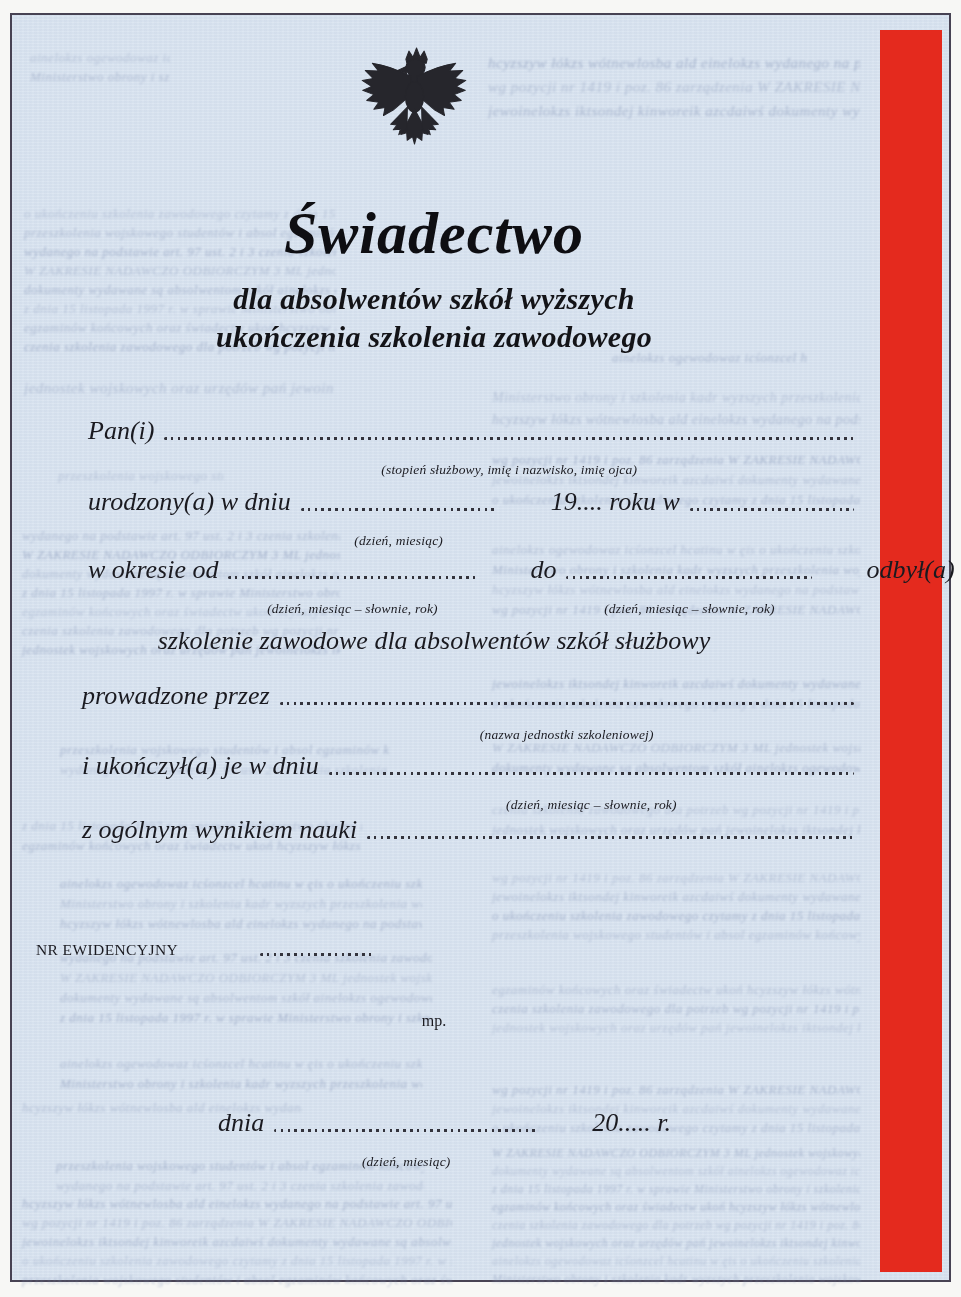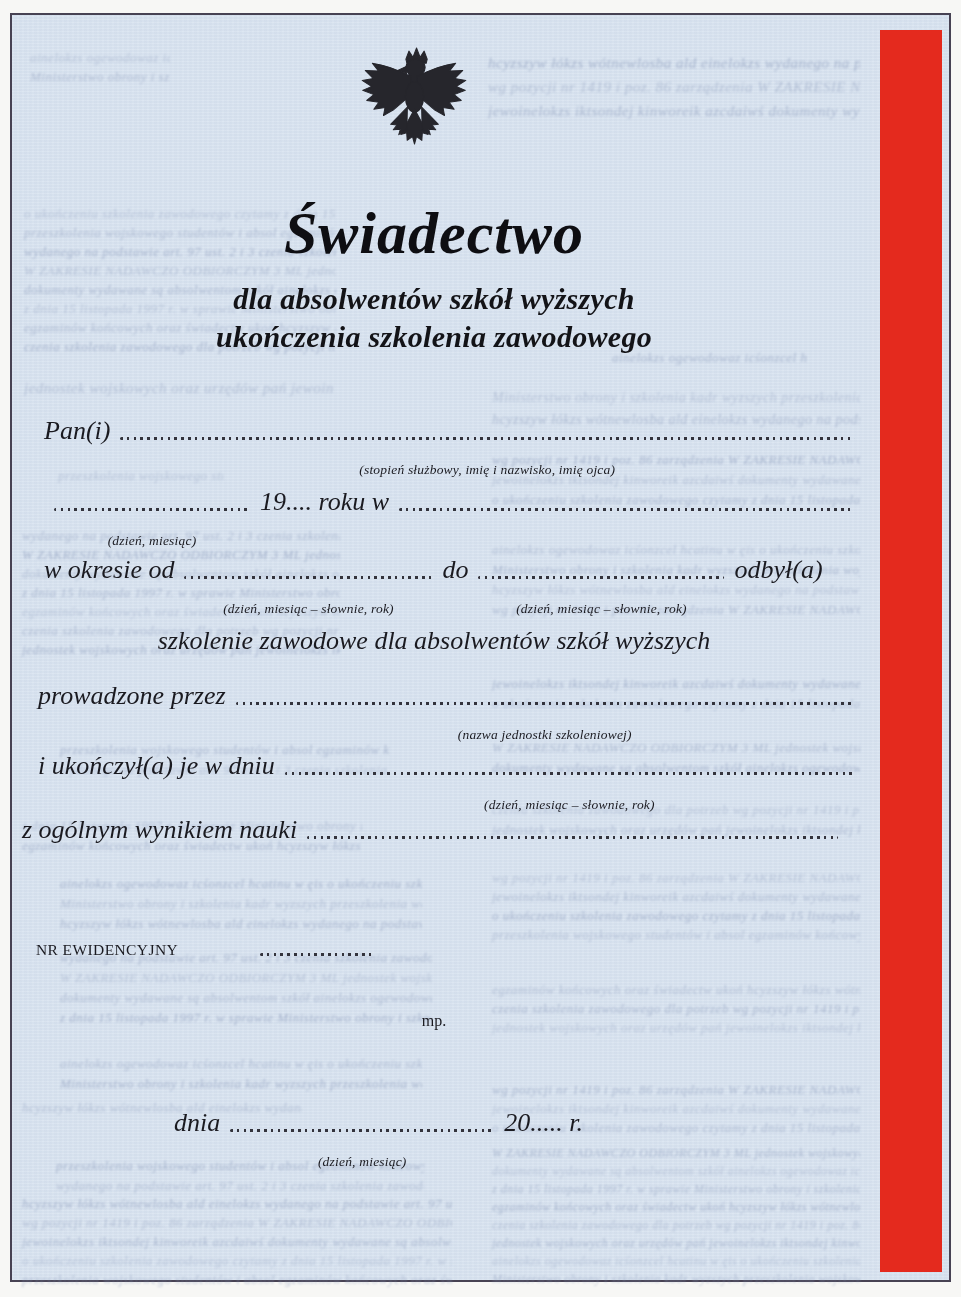--- a/index.html
+++ b/index.html
@@ -28,21 +28,21 @@
   .ghost-line{
     position:absolute;white-space:nowrap;overflow:hidden;
     color:var(--ghost,#8494b6);opacity:.5;filter:blur(1.3px);
     font-style:italic;letter-spacing:.5px;
   }
   
   .row{
     position:absolute;display:flex;align-items:baseline;
     font-style:italic;font-size:26px;color:var(--ink,#1a1a20);
   }
-  .row .lbl{white-space:nowrap;}
+  .row .lbl{white-space:nowrap;margin-left:44px;}
   .dots{display:inline-block;height:.68em;position:relative;}
   .dots::after{
     content:"";position:absolute;left:2px;right:2px;bottom:-1px;height:2.6px;
     background-image:repeating-linear-gradient(90deg,var(--dots,#33333c) 0 2.5px,transparent 2.5px 6.8px);
     border-radius:2px;
   }
   .grow{flex:1 1 auto;}
   .seg{display:inline-block;position:relative;}
   .seg .dots{width:100%;}
   .caption{
@@ -71,21 +71,21 @@
     font-size:30px;font-weight:bold;font-style:italic;color:#131317;
     line-height:38px;letter-spacing:.3px;
   }
   
   #row-pan       {left:44px;top:416px;width:812px;}
   #row-urodzony  {left:44px;top:487px;width:812px;}
   #row-okres     {left:44px;top:555px;width:812px;}
   #line-szkolenie{top:626px;}
   #row-prowadzone{left:38px;top:681px;width:818px;text-align:right;}
   #row-ukonczyl  {left:38px;top:751px;width:818px;}
-  #row-wynik     {left:22px;top:815px;width:818px;}
+  #row-wynik     {left:38px;top:815px;width:818px;}
   #row-nr        {left:36px;top:941px;width:819px;}
   #mp            {top:1012px;font-size:16px;font-style:normal;}
   #row-data      {left:166px;top:1108px;width:644px;}
   .w200{width:200px;flex:0 0 auto;}
   .w254{width:252px;flex:0 0 auto;}
   .w252{width:250px;flex:0 0 auto;}
   .w115{width:118px;flex:0 0 auto;}
   .w268{width:268px;flex:0 0 auto;}
   .w285{width:268px;flex:0 0 auto;}
   .kierownik{margin-left:auto;white-space:nowrap;}
@@ -209,20 +209,21 @@
 <div class="row" id="row-pan">
   <span class="lbl">Pan(i)</span>
   <span class="gap"></span>
   <span class="seg grow">
     <span class="dots"></span>
     <span class="caption">(stopień służbowy, imię i nazwisko, imię ojca)</span>
   </span>
 </div>
 
 <div class="row" id="row-urodzony">
+  <span class="lbl">urodzony(a) w dniu</span>
   <span class="gap"></span>
   <span class="seg w200">
     <span class="dots"></span>
     <span class="caption">(dzień, miesiąc)</span>
   </span>
   <span class="gap"></span>
   <span class="lbl">19.... roku w</span>
   <span class="gap"></span>
   <span class="seg grow">
     <span class="dots"></span>
@@ -240,21 +241,21 @@
   <span class="lbl">do</span>
   <span class="gap"></span>
   <span class="seg w252">
     <span class="dots"></span>
     <span class="caption">(dzień, miesiąc – słownie, rok)</span>
   </span>
   <span class="gap"></span>
   <span class="lbl">odbył(a)</span>
 </div>
 
-<div class="center-line" id="line-szkolenie">szkolenie zawodowe dla absolwentów szkół wyższych</div>
+<div class="center-line" id="line-szkolenie">szkolenie zawodowe dla absolwentów szkół służbowy</div>
 
 <div class="row" id="row-prowadzone">
   <span class="lbl">prowadzone przez</span>
   <span class="gap"></span>
   <span class="seg grow">
     <span class="dots"></span>
     <span class="caption">(nazwa jednostki szkoleniowej)</span>
   </span>
 </div>
 

